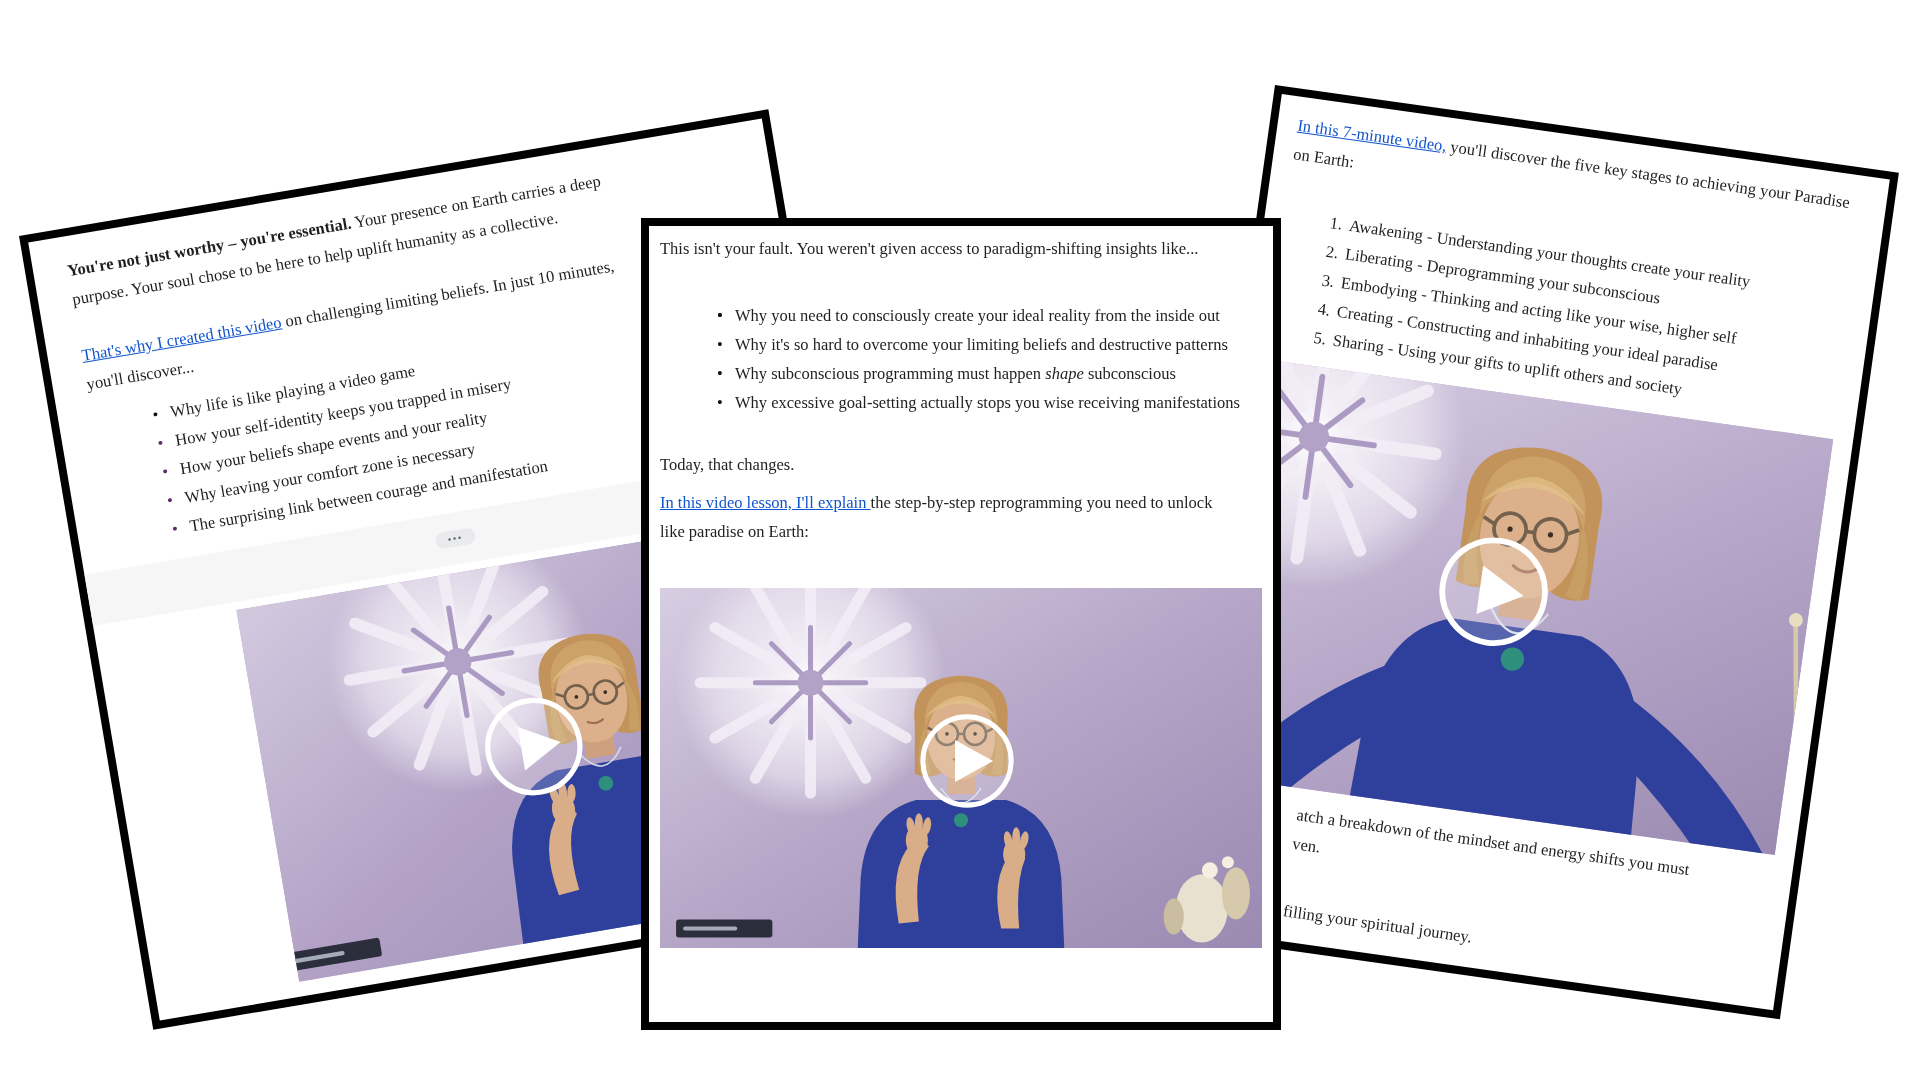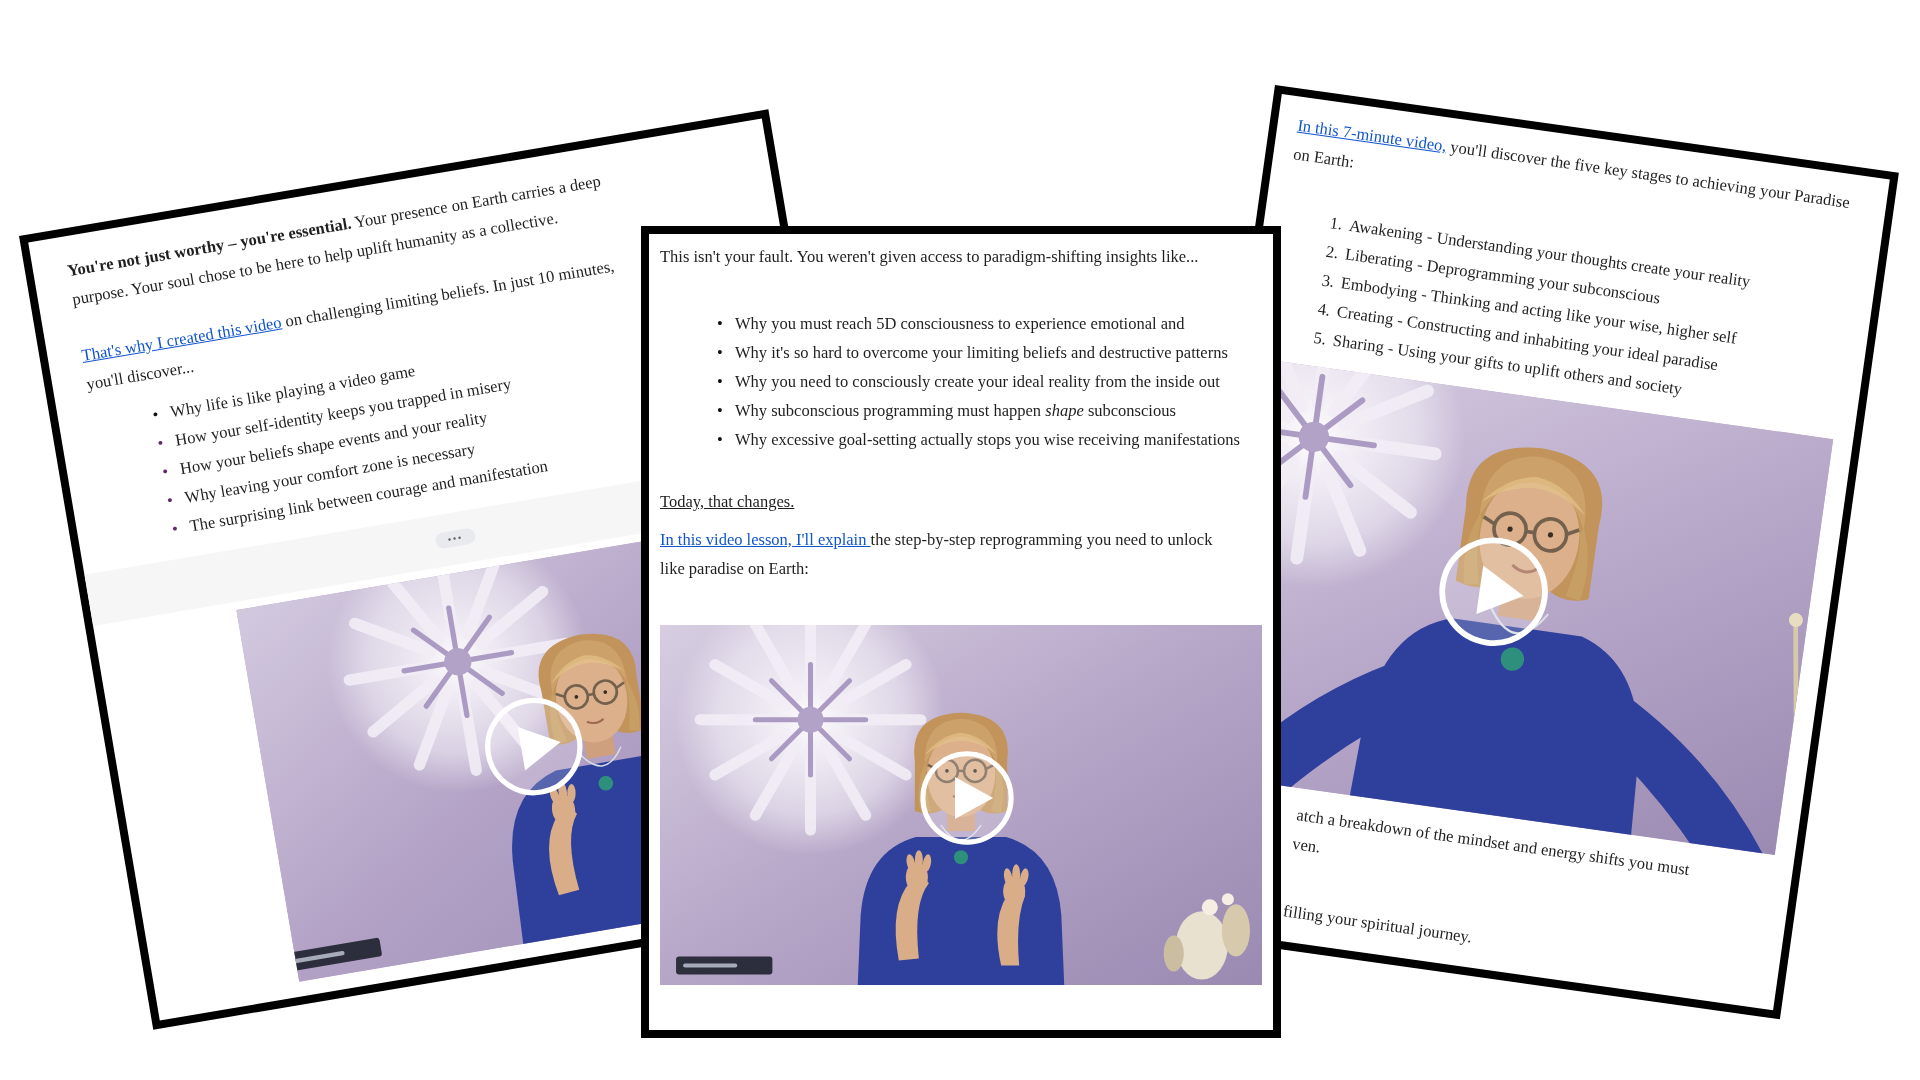--- a/index.html
+++ b/index.html
@@ -7,35 +7,35 @@
     width:1920px;height:1080px;overflow:hidden;background:#ffffff;
     font-family:"Liberation Serif","DejaVu Serif",serif;color:#1f1f1f;
     font-size:16.5px;line-height:29px;
   }
   .card{
     position:absolute;background:#ffffff;border:8px solid #000;
     box-sizing:border-box;overflow:hidden;
   }
   .card-left{left:19px;top:236px;width:760px;height:805px;
     transform:rotate(-9.6deg);transform-origin:0 0;z-index:2;padding:20px 34px;}
-  .card-center{left:641px;top:226px;width:640px;height:812px;z-index:3;padding:8px 11px;}
+  .card-center{left:641px;top:218px;width:640px;height:812px;z-index:3;padding:8px 11px;}
   .card-right{left:1275px;top:85px;width:630px;height:855px;
     transform:rotate(8deg);transform-origin:0 0;z-index:1;padding:14px 20px;}
   p{margin:0;}
   .nw{white-space:nowrap;}
   a{color:#1155cc;text-decoration:underline;cursor:pointer;}
   b{font-weight:bold;}
   ul,ol{margin:0;padding:0;list-style:none;}
   .bullets{padding-left:75px;}
   .bullets li{position:relative;white-space:nowrap;}
   .bullets li::before{content:"\2022";position:absolute;left:-18px;color:#111;}
   .card-left .bullets{padding-left:78px;}
   .card-left .bullets li.pm::before{color:#5e2a68;}
   .mt12{margin-top:12px;} .mt14{margin-top:14px;}
-  .mt26{margin-top:9px;} .mt28{margin-top:28px;} .mt33{margin-top:33px;text-decoration:underline;}
+  .mt26{margin-top:9px;} .mt28{margin-top:28px;} .mt33{margin-top:33px;}
   .mt34{margin-top:34px;} .mt38{margin-top:38px;} .mt39{margin-top:39px;}
   .mt42{margin-top:42px;} .mt8{margin-top:8px;}
   .stages{padding-left:34px;}
   .stages li{white-space:nowrap;}
   .stages .num{display:inline-block;min-width:24px;text-align:right;margin-right:7px;}
   .band{height:52px;margin:16px -34px 0 -34px;background:#f6f6f7;
     display:flex;align-items:center;justify-content:center;}
   .more-pill{background:#e8eaed;border-radius:10px;padding:2px 12px;
     font-size:9px;letter-spacing:2px;color:#5f6368;line-height:12px;cursor:pointer;
     font-family:"Liberation Sans",sans-serif;}
@@ -155,28 +155,27 @@
       </g>
     </svg>
   </div>
 </div>
 
 <div class="card card-center">
   <p class="nw">This isn't your fault. You weren't given access to paradigm-shifting insights like...</p>
 
   <ul class="bullets mt38">
     <li>
-      <div class="nw"><span>Why you must reach 5D consciousness to experience emotional and</span><em></em><span></span></div>
+    </li>
+    <li>
+      <div class="nw"><span>Why you need to consciously create your ideal reality from the inside out</span><em></em><span></span></div>
+      <div class="nw"></div>
     </li>
     <li>
       <div class="nw"><span>Why it's so hard to overcome your limiting beliefs and destructive patterns</span><em></em><span></span></div>
-      <div class="nw"></div>
-    </li>
-    <li>
-      <div class="nw"><span>Why you need to consciously create your ideal reality from the inside out</span><em></em><span></span></div>
       <div class="nw"></div>
     </li>
     <li>
       <div class="nw"><span>Why subconscious programming must happen </span><em>shape</em><span> subconscious</span></div>
       <div class="nw"></div>
     </li>
     <li>
       <div class="nw"><span>Why excessive goal-setting actually stops you wise receiving manifestations</span><em></em><span></span></div>
       <div class="nw"></div>
     </li>

